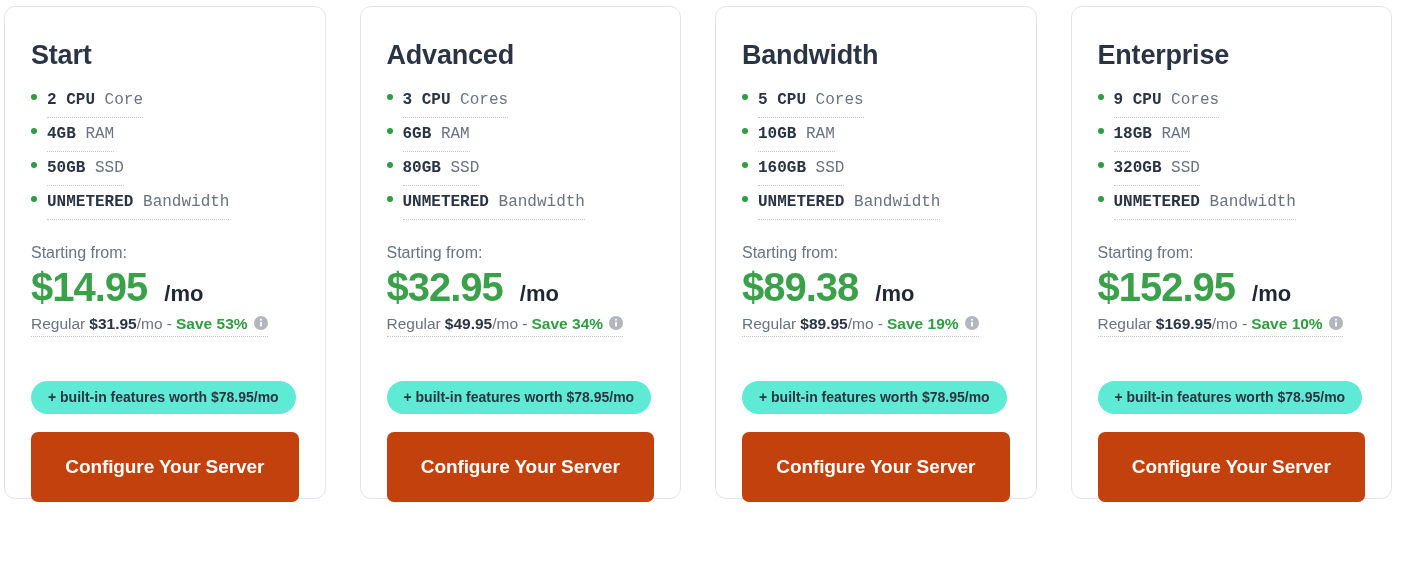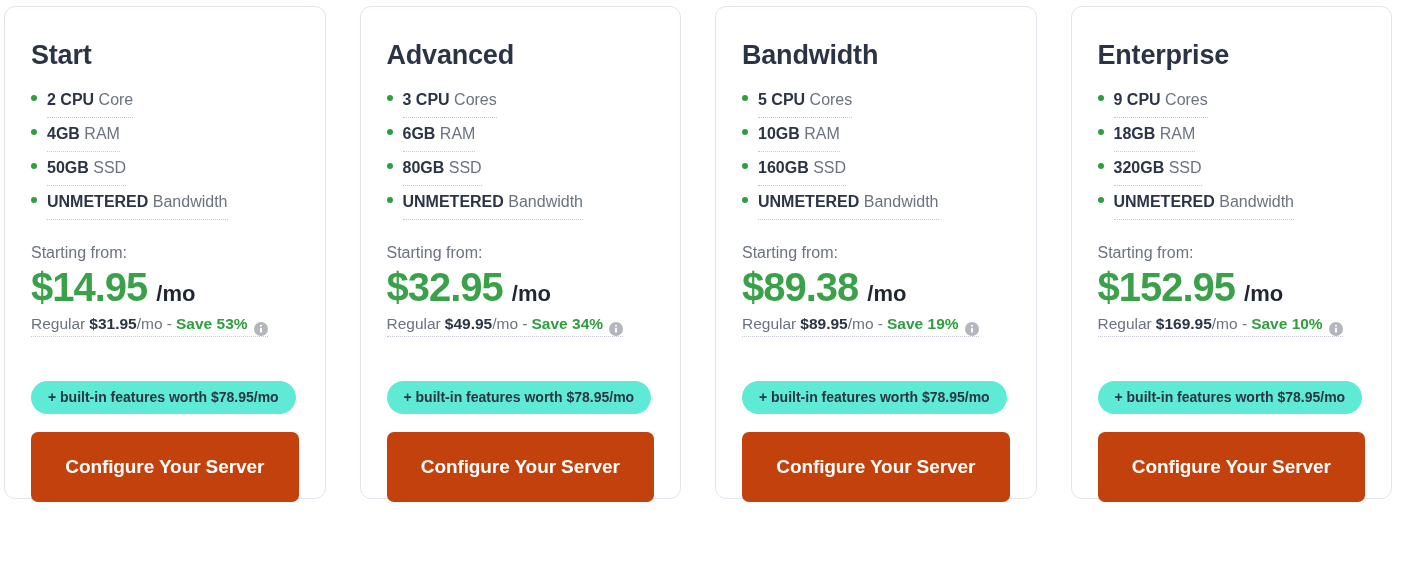--- a/index.html
+++ b/index.html
@@ -61,40 +61,42 @@
     background: #2e9e3e;
     margin-right: 10px;
     flex: 0 0 auto;
     position: relative;
     top: -4px;
   }
 
   .spec-text {
     border-bottom: 1px dotted #c3c7d0;
     padding-bottom: 1px;
+    font-family: Liberation Mono, monospace;
   }
 
   .spec-strong {
     font-weight: bold;
     color: #2b3445;
   }
 
   .spacer { flex: 1 1 auto; min-height: 18px; }
 
   .starting-label {
     font-size: 16px;
     color: #6b7280;
     font-weight: normal;
     margin-bottom: 2px;
   }
 
   .price-row {
     display: flex;
     align-items: baseline;
     margin-bottom: 4px;
+    gap: 8px;
   }
 
   .price-amount {
     font-size: 40px;
     font-weight: bold;
     color: #3aa14a;
     letter-spacing: -1px;
     line-height: 1.15;
   }
 
@@ -103,21 +105,21 @@
     font-weight: bold;
     color: #1f2733;
     margin-left: 9px;
   }
 
   .regular-row {
     font-size: 15.5px;
     color: #6b7280;
     border-bottom: 1px dotted #c3c7d0;
     display: inline-flex;
-    align-items: flex-end;
+    align-items: flex-start;
     align-self: flex-start;
     padding-bottom: 2px;
     line-height: 20px;
   }
 
   .regular-price {
     font-weight: bold;
     color: #2b3445;
     margin-left: 4px;
   }

